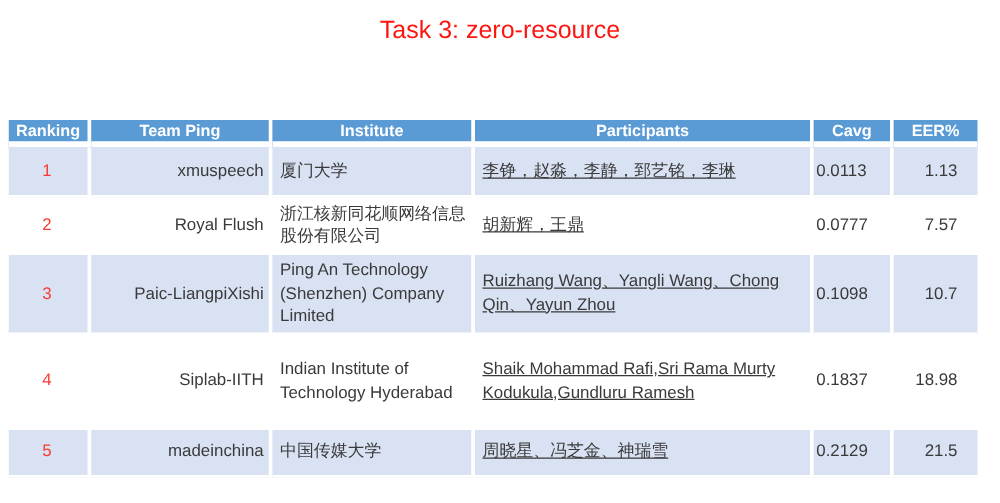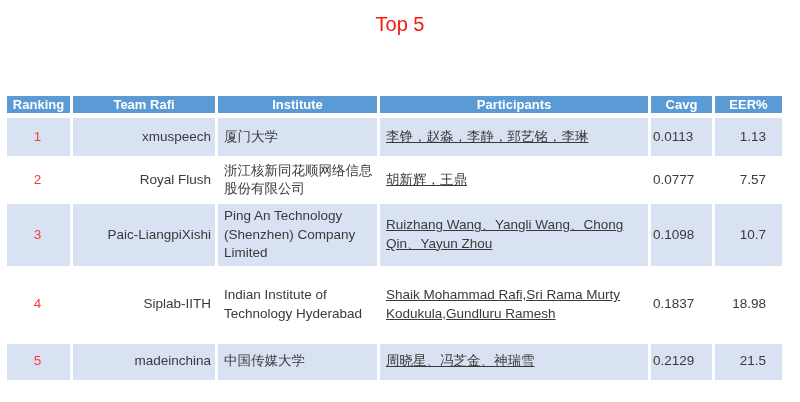--- a/index.html
+++ b/index.html
@@ -75,36 +75,36 @@
   td.c-part { text-align: left; text-decoration: underline; }
   td.c-cavg { padding-left: 2px; padding-right: 20px; }
   td.c-eer  { text-align: right; padding-right: 16px; }
 </style>
 </head>
 <body>
 
 <div class="page">
 
   <div class="title">
-    <div>Top 5</div>
+    <div>Task 3: zero-resource</div>
   </div>
 
   <table class="ranking-table">
     <colgroup>
       <col class="c1">
         <col class="c2">
         <col class="c3">
         <col class="c4">
         <col class="c5">
         <col class="c6">
     </colgroup>
     <thead>
       <tr>
         <th>Ranking</th>
-        <th>Team Rafi</th>
+        <th>Team Ping</th>
         <th>Institute</th>
         <th>Participants</th>
         <th>Cavg</th>
         <th>EER%</th>
       </tr>
     </thead>
     <tbody id="table-body">
         <tr>
     <td class="c-rank">1</td>
     <td class="c-team">xmuspeech</td>

